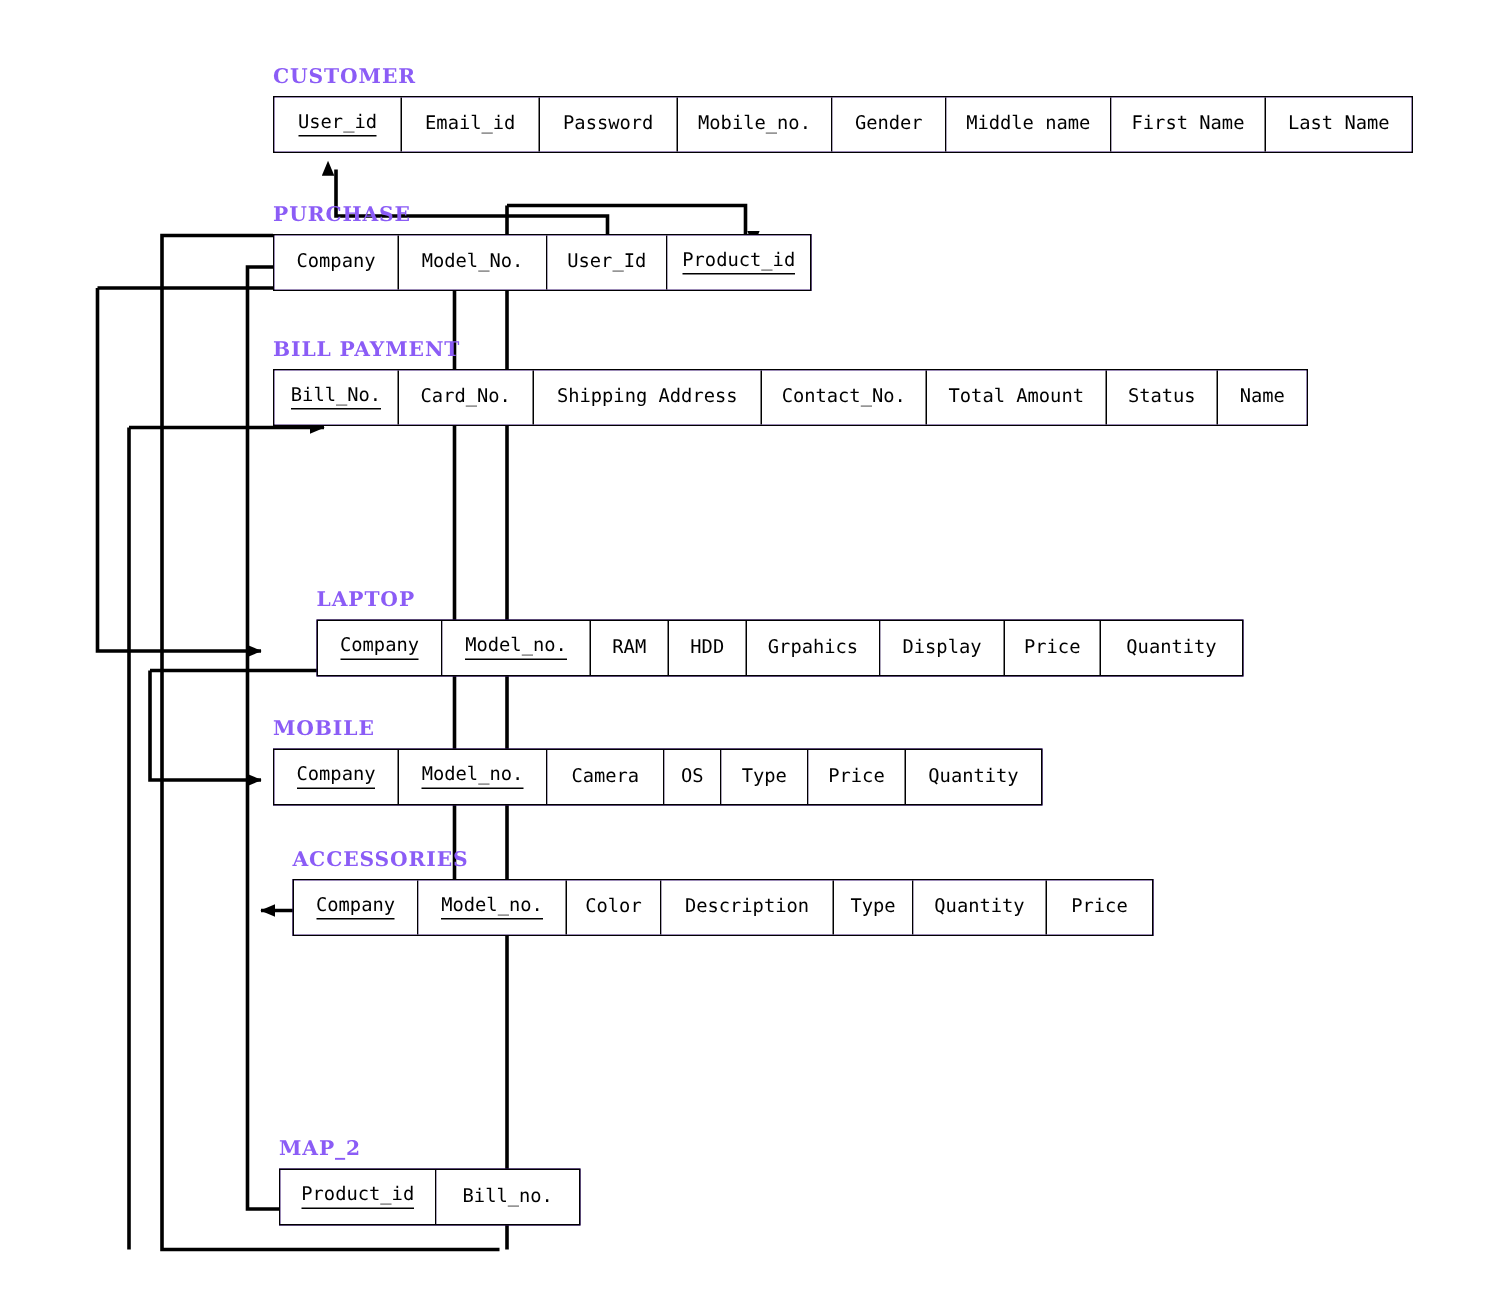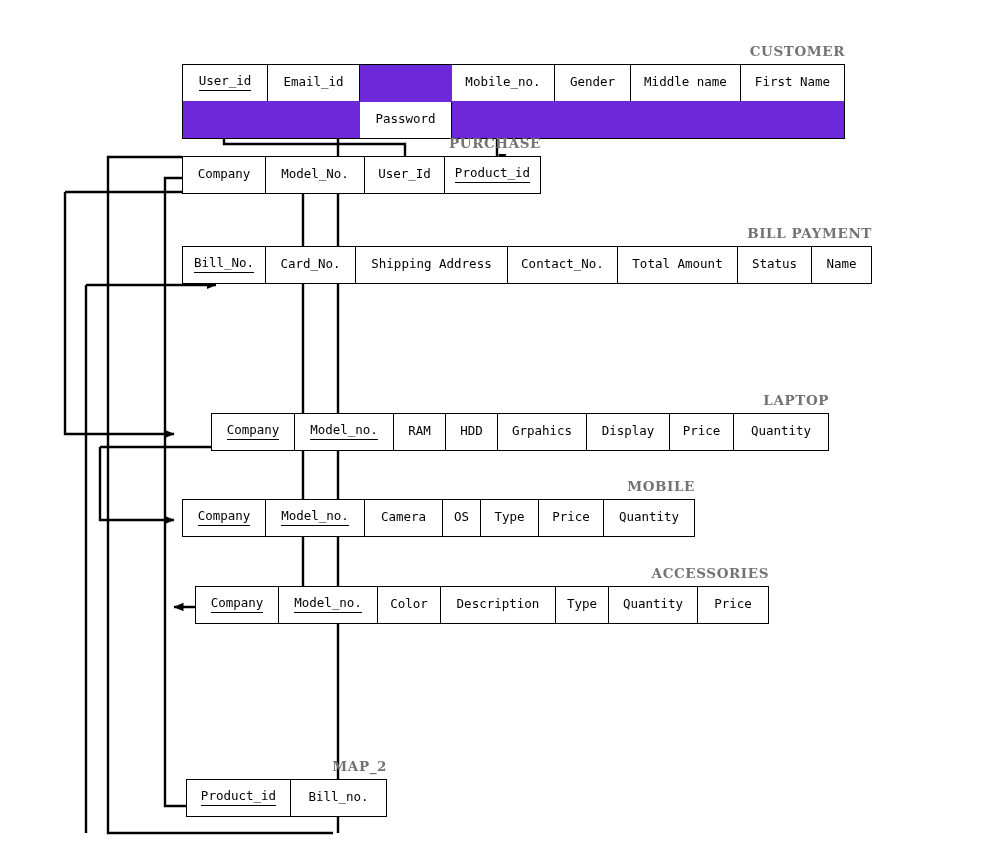--- a/index.html
+++ b/index.html
@@ -30,25 +30,24 @@
   
   .entity {
     position: absolute;
     z-index: 2;
   }
   .entity-title {
     font-family: "DejaVu Serif", serif;
     font-weight: bold;
     font-size: 13.5px;
     letter-spacing: 0.6px;
-    color: #737373;
+    color: #8b5cf6;
     line-height: 1;
     margin-bottom: 5px;
     white-space: nowrap;
-    text-align: right;
   }
   .attr-row {
     display: flex;
     border: 1px solid #000000;
     background: #6d28d9;
     box-sizing: border-box;
   }
   .attr {
     box-sizing: border-box;
     border-right: 1px solid #000000;
@@ -120,35 +119,38 @@
   <div id="entities">
       <div class="entity" style="left: 182px; top: 45px;">
         <div class="entity-title">CUSTOMER</div>
         <div class="attr-row">
           <div class="attr pk" style="width: 85px;">
             <span class="label">User_id</span>
           </div>
           <div class="attr" style="width: 92px;">
             <span class="label">Email_id</span>
           </div>
-          <div class="attr" style="width: 92px; margin-top: 37px;">
+          <div class="attr" style="width: 92px;">
             <span class="label">Password</span>
           </div>
           <div class="attr" style="width: 103px;">
             <span class="label">Mobile_no.</span>
           </div>
           <div class="attr" style="width: 76px; justify-content: center;">
             <span class="label">Gender</span>
           </div>
           <div class="attr" style="width: 110px;">
             <span class="label">Middle name</span>
           </div>
           <div class="attr" style="width: 103px;">
             <span class="label">First Name</span>
           </div>
+          <div class="attr" style="width: 97px;">
+            <span class="label">Last Name</span>
+          </div>
         </div>
       </div>
       <div class="entity" style="left: 182px; top: 137px;">
         <div class="entity-title">PURCHASE</div>
         <div class="attr-row">
           <div class="attr" style="width: 83px;">
             <span class="label">Company</span>
           </div>
           <div class="attr" style="width: 99px;">
             <span class="label">Model_No.</span>

